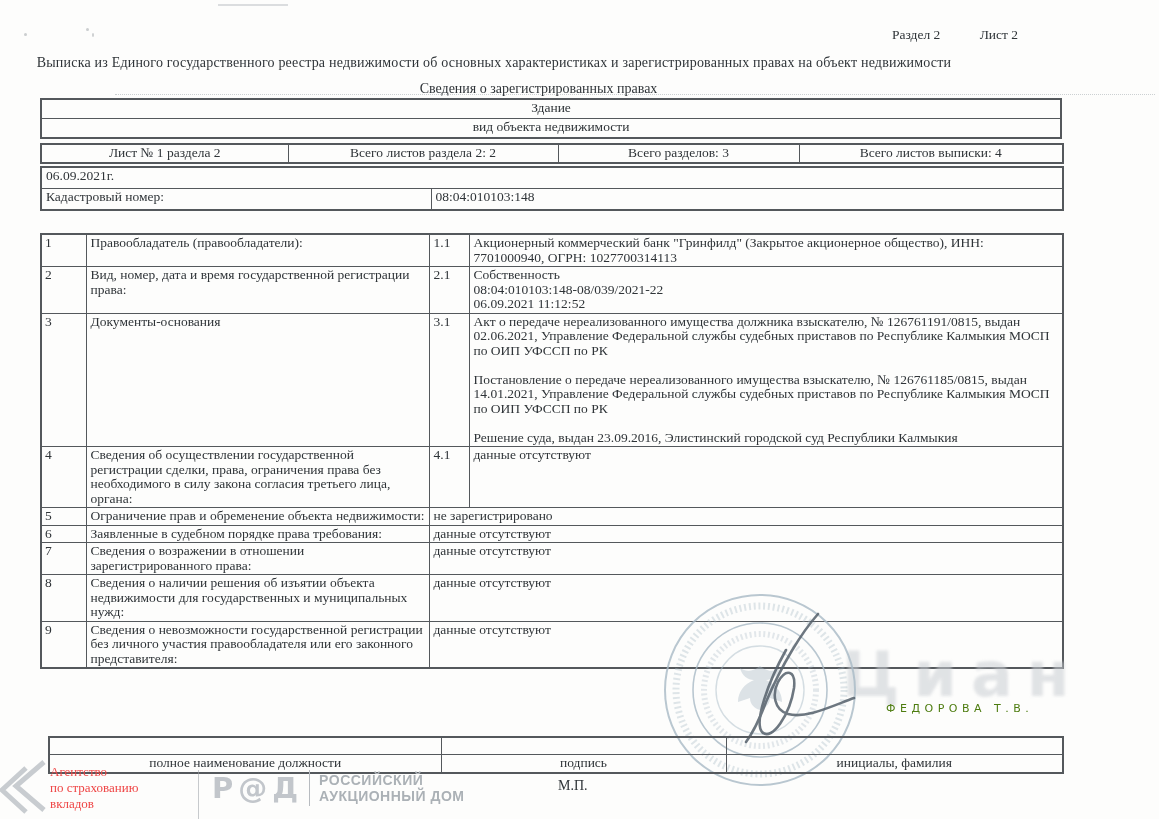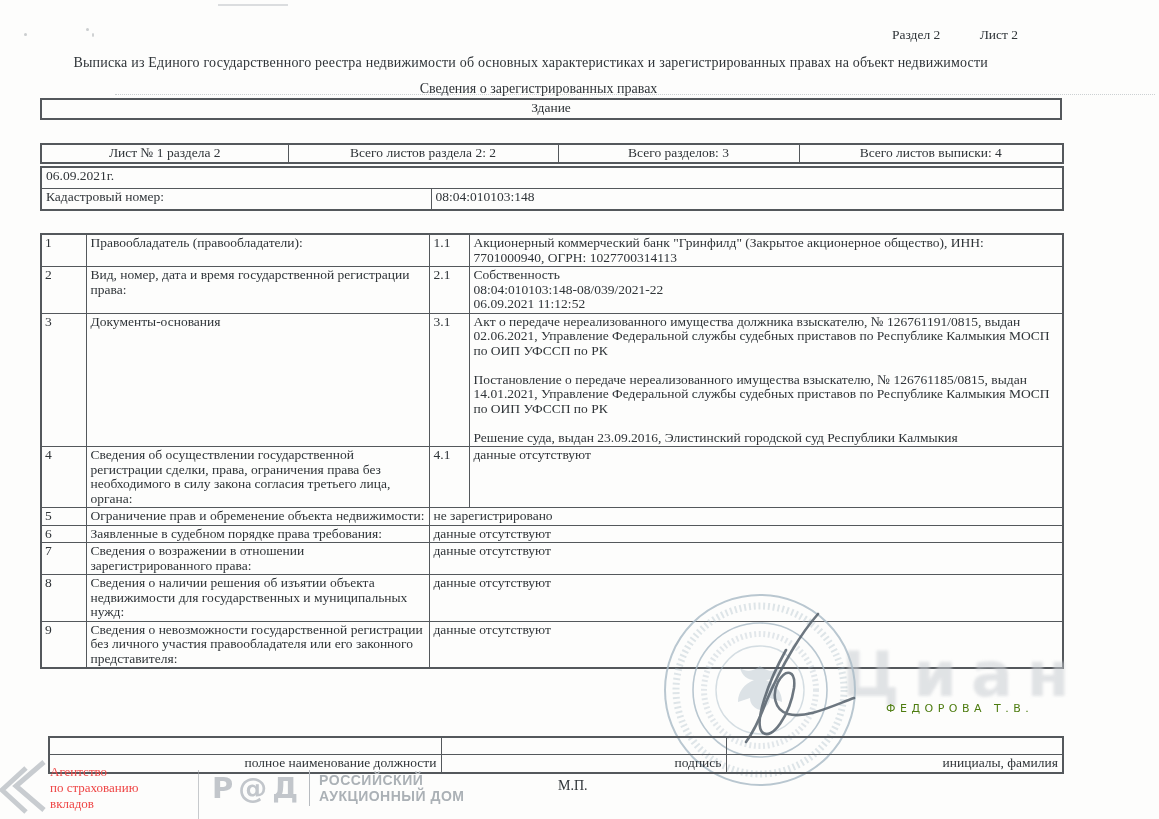--- a/index.html
+++ b/index.html
@@ -6,41 +6,41 @@
   .page{
     position:relative;width:1159px;height:819px;overflow:hidden;
     background:#fdfdfc;
     font-family:"Liberation Serif","DejaVu Serif",serif;
     color:var(--ink,#2f3438);
   }
   .abs{position:absolute;}
   
   .corner{top:27px;left:892px;font-size:13.5px;white-space:nowrap;}
   .corner .sheet{margin-left:36px;}
-  .title{top:55px;left:0;width:988px;text-align:right;font-size:14px;letter-spacing:.2px;}
+  .title{top:55px;left:0;width:988px;text-align:center;font-size:14px;letter-spacing:.2px;}
   .subtitle{top:81px;left:0;width:1077px;text-align:center;font-size:14px;}
   .noise-h{top:94px;left:115px;width:1040px;border-top:1px dotted #bcc1c5;opacity:.75;}
   .speck{background:#9aa0a4;border-radius:50%;opacity:.5;}
   .smudge{top:4px;left:218px;width:70px;height:2px;background:#c9ccd0;opacity:.65;}
   
   table.tbl{border-collapse:collapse;table-layout:fixed;position:absolute;
     border:2px solid var(--border,#54585c);}
   table.tbl td{border:1.5px solid var(--border,#54585c);vertical-align:top;
     font-size:13.5px;line-height:14.5px;padding:1px 4px;white-space:pre-line;overflow:hidden;}
   .tblA{top:98px;left:40px;width:1022px;}
   .tblA td{text-align:center;height:16px;padding:1px 2px;}
   .tblB{top:143px;left:40px;width:1022px;border-radius:9px;}
   .tblB td{text-align:center;height:15px;}
   .tblC{top:166px;left:40px;width:1022px;}
   .tblC td{height:18px;margin-top:21px;}
   .tblD{top:233px;left:40px;width:1022px;}
   .tblD td.num{padding-left:3px;}
   .tblE{top:736px;left:48px;width:1014px;}
   .tblE tr.empty td{height:14px;}
-  .tblE td{text-align:right;height:15px;}
+  .tblE td{text-align:center;height:15px;}
   .mp{top:778px;left:558px;font-size:14px;}
   
   .stamp{top:590px;left:660px;opacity:.8;}
   .signature{top:606px;left:698px;}
   .portal-wm{top:638px;left:842px;font-family:"DejaVu Sans",sans-serif;font-weight:700;
     font-size:62px;letter-spacing:14px;color:#caced3;opacity:.55;filter:blur(1.5px);}
   .registrar-wm{top:702px;left:886px;font-family:"DejaVu Sans",sans-serif;
     font-size:11px;letter-spacing:4.5px;color:#4d7c0f;}
   .asv-logo{top:758px;left:0;}
   .asv-text{top:764px;left:50px;font-family:Liberation Serif, serif;font-size:13px;
@@ -70,20 +70,23 @@
   </div>
 
   <div class="abs title">Выписка из Единого государственного реестра недвижимости об основных характеристиках и зарегистрированных правах на объект недвижимости</div>
   <div class="abs subtitle">Сведения о зарегистрированных правах</div>
 
   <table class="tbl tblA">
     <tbody>
         <tr>
           <td>Здание</td>
         </tr>
+    <tr>
+          <td>вид объекта недвижимости</td>
+        </tr>
   </tbody>
     </table>
 
   <table class="tbl tblB">
     <colgroup>
         <col style="width:247px">
         <col style="width:270px">
         <col style="width:241px">
         <col style="width:264px">
       </colgroup>

